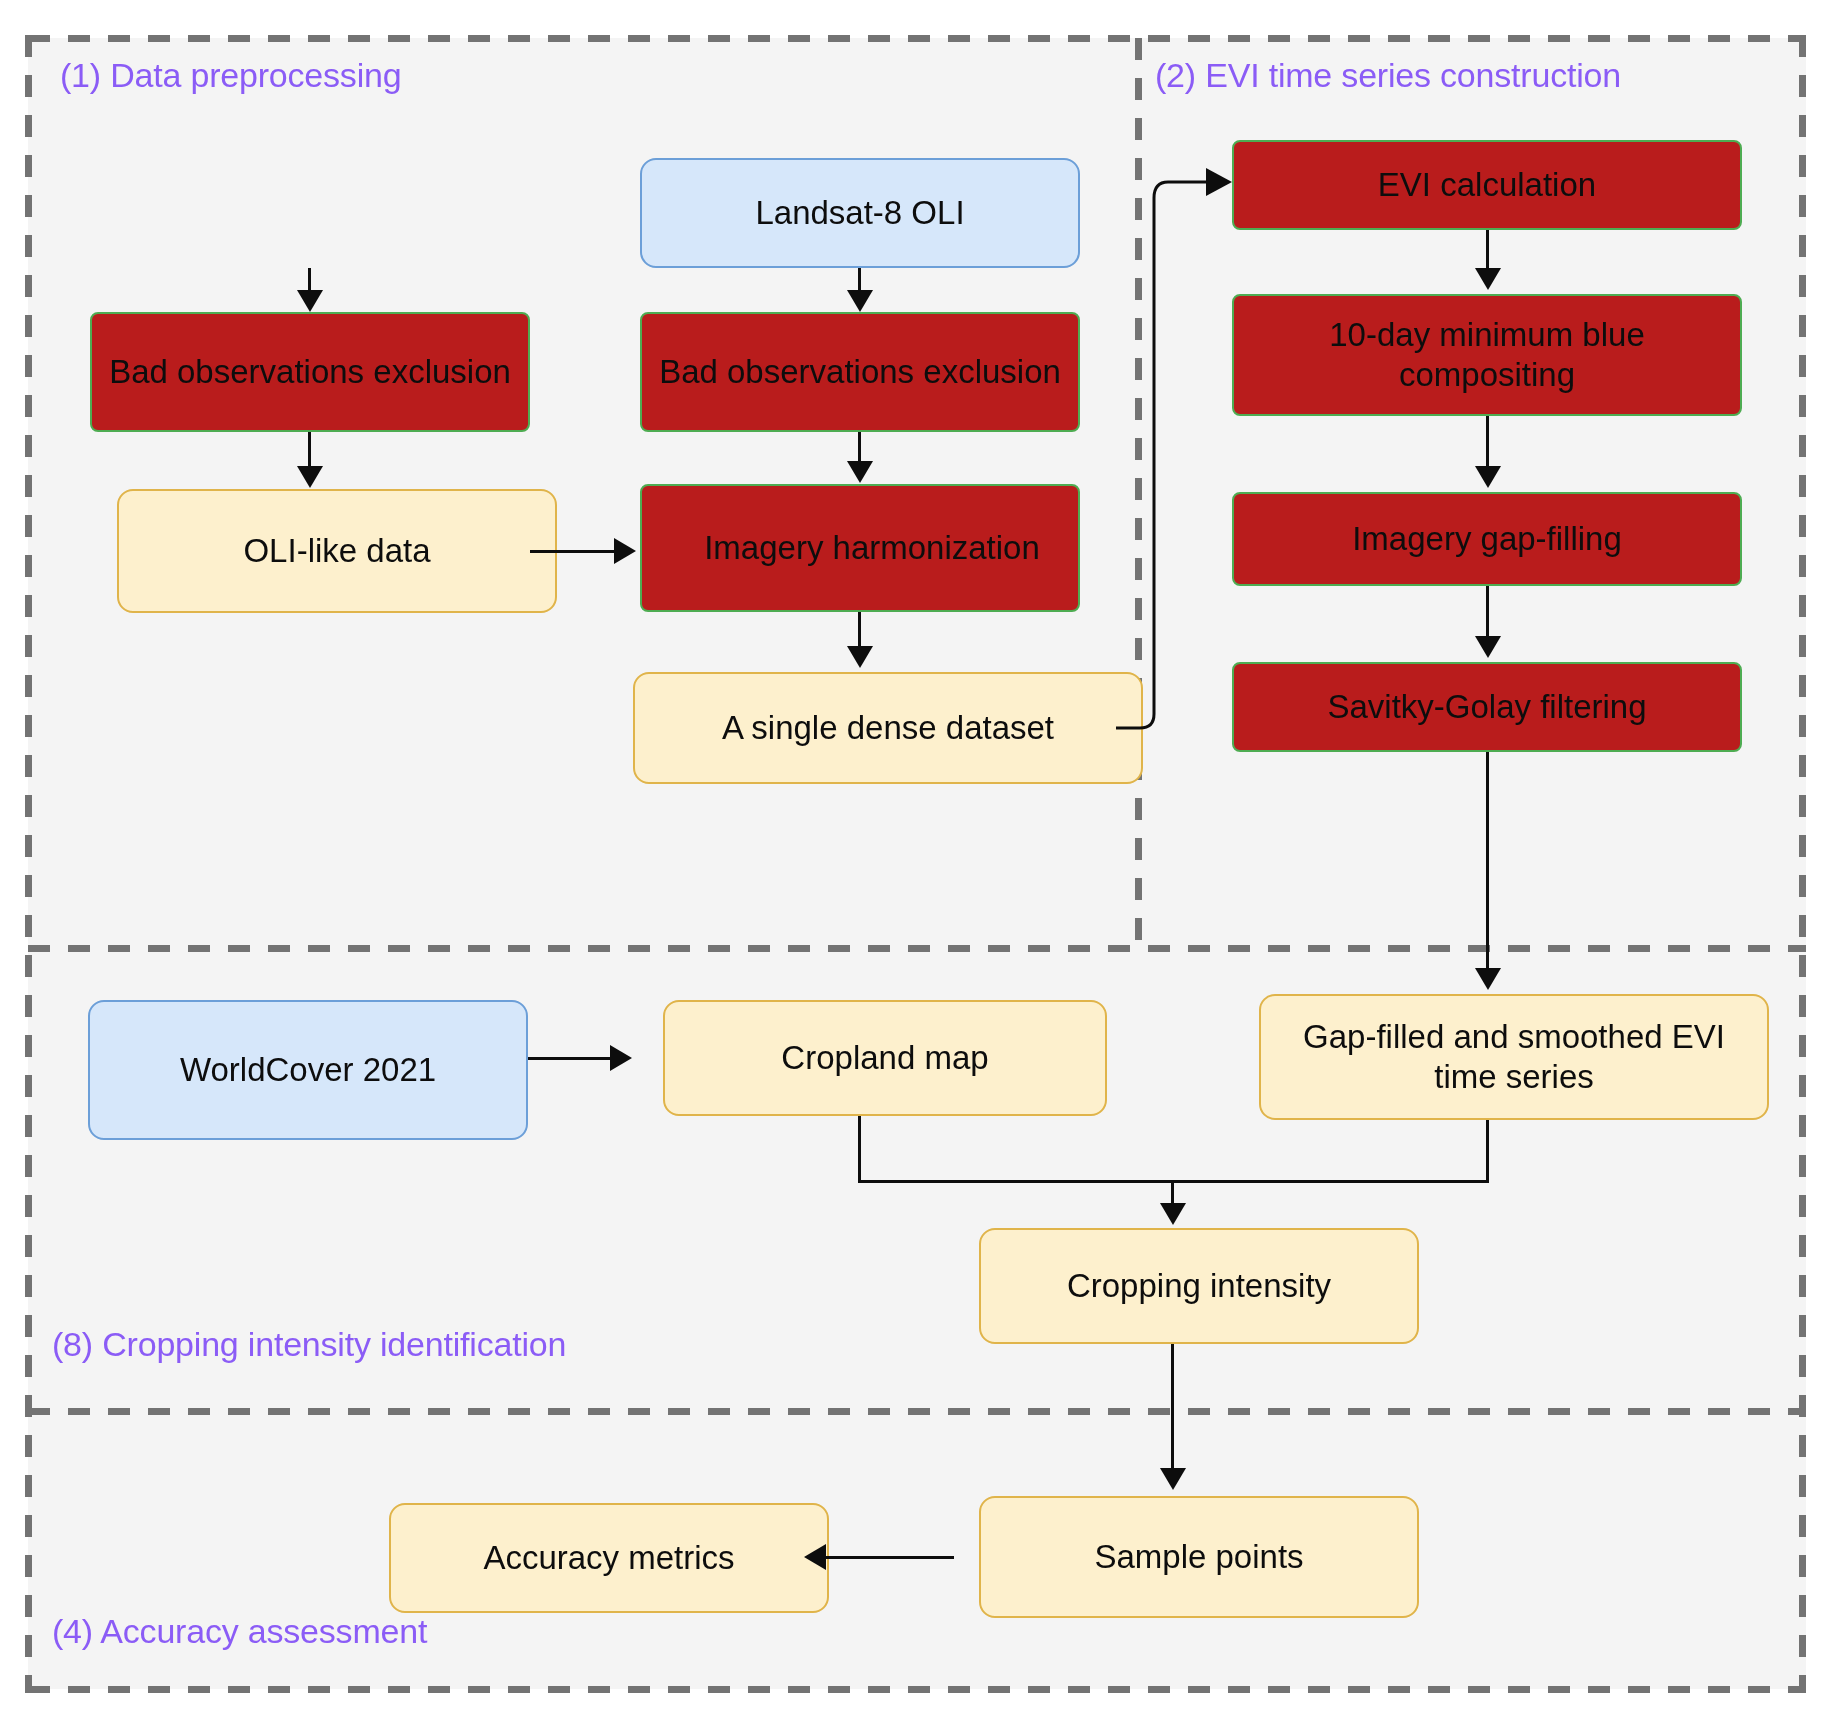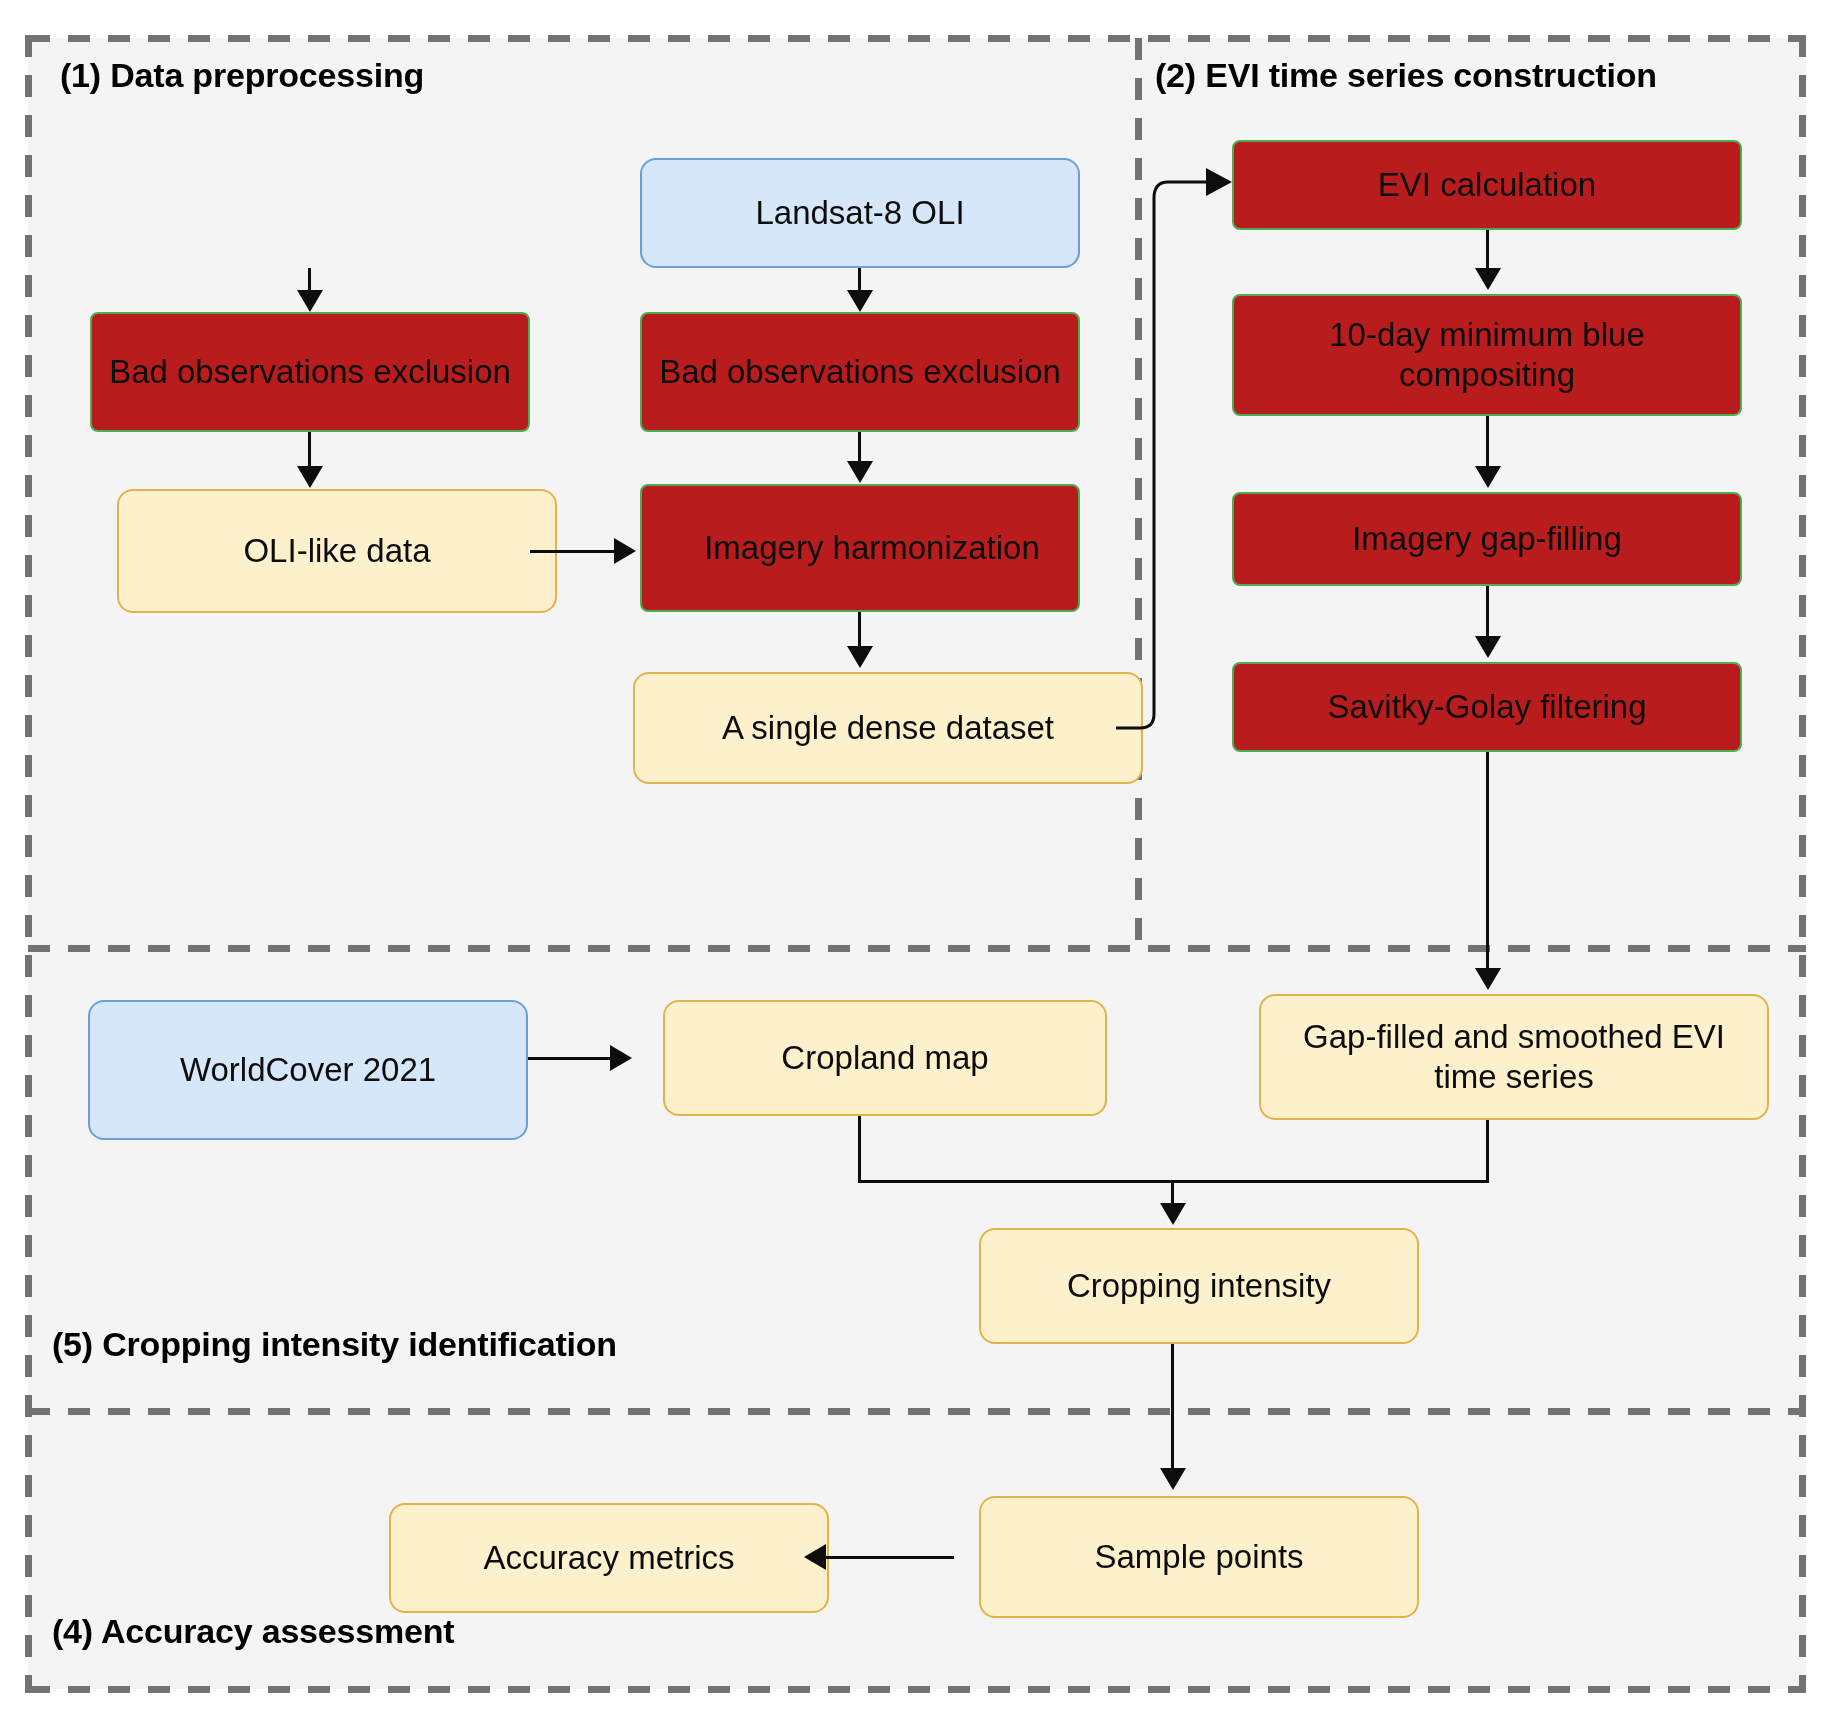--- a/index.html
+++ b/index.html
@@ -34,23 +34,23 @@
     background-image: repeating-linear-gradient(
         to bottom,
         #737373 0, #737373 22px,
         rgba(0,0,0,0) 22px, rgba(0,0,0,0) 40px);
     width: 7px;
     height: auto;
   }
 
   .section-title {
     position: absolute;
-    font-weight: bold;
+    font-weight: normal;
     font-size: 34px;
-    color: #000000;
+    color: #8b5cf6;
     letter-spacing: -0.2px;
     white-space: nowrap;
   }
 
   
   .node {
     position: absolute;
     box-sizing: border-box;
     display: flex;
     align-items: center;
@@ -126,21 +126,21 @@
   <div class="dash-line v" style="left:1799px; top:35px; height:1658px;"></div>
 
   <div class="dash-line" style="left:28px; top:945px; width:1778px;"></div>
 
   <div class="dash-line" style="left:28px; top:1408px; width:1778px;"></div>
 
   <div class="dash-line v" style="left:1135px; top:38px; height:910px;"></div>
 
   <div class="section-title" style="left:60px; top:56px;">(1) Data preprocessing</div>
   <div class="section-title" style="left:1155px; top:56px;">(2) EVI time series construction</div>
-  <div class="section-title" style="left:52px; top:1325px;">(5) Cropping intensity identification</div>
+  <div class="section-title" style="left:52px; top:1325px;">(8) Cropping intensity identification</div>
   <div class="section-title" style="left:52px; top:1612px;text-align:center;">(4) Accuracy assessment</div>
 
 
   <div class="node blue" style="left:640px; top:158px; width:440px; height:110px;">Landsat-8 OLI</div>
 
   <div class="node green" style="left:90px; top:312px; width:440px; height:120px;">Bad observations exclusion</div>
 
   <div class="node green" style="left:640px; top:312px; width:440px; height:120px;">Bad observations exclusion</div>
 
   <div class="node yellow" style="left:90px; top:489px; width:440px; height:124px;">OLI-like data</div>

